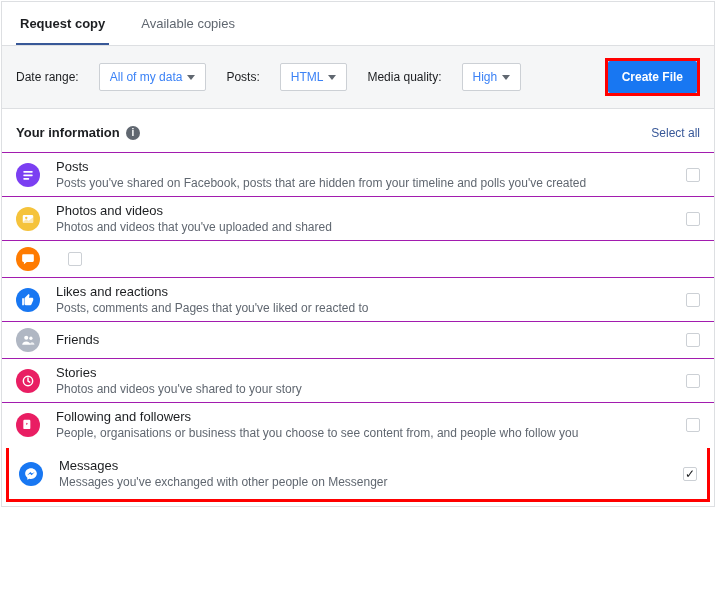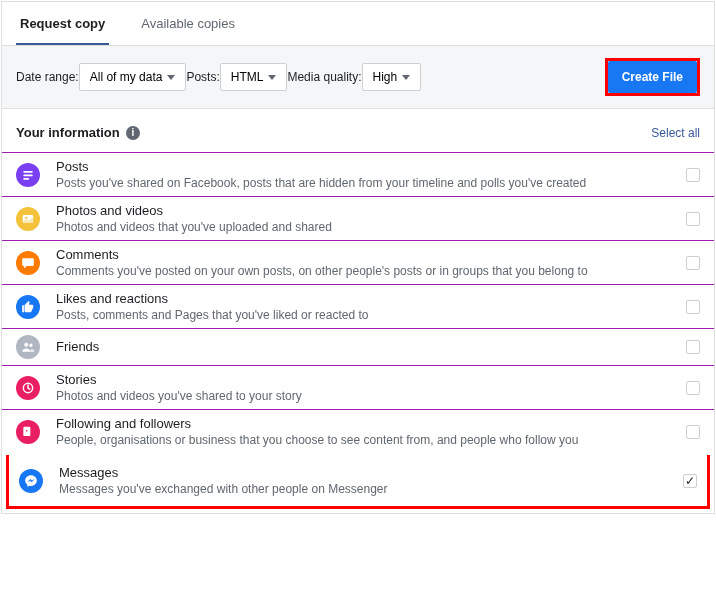--- a/index.html
+++ b/index.html
@@ -34,34 +34,34 @@
     }
     .tab:not(.active) {
       color: #606770;
       font-weight: 400;
     }
     .controls-bar {
       background: #f5f6f7;
       padding: 12px 14px;
       display: flex;
       align-items: center;
-      gap: 0;
+      gap: 20px;
       border-bottom: 1px solid #dddfe2;
     }
     .controls-bar .label {
       font-size: 12px;
       color: #1c1e21;
     }
     .dropdown {
       background: #fff;
       border: 1px solid #ccd0d5;
       border-radius: 2px;
       padding: 6px 10px;
       font-size: 12px;
-      color: #000000;
+      color: #3b82f6;
       cursor: pointer;
       display: inline-flex;
       align-items: center;
       gap: 5px;
     }
     .caret {
       width: 0;
       height: 0;
       border-left: 4px solid transparent;
       border-right: 4px solid transparent;
@@ -223,24 +223,20 @@
       <div class="item-desc">Photos and videos that you've uploaded and shared</div>
     </div>
     <div class="checkbox"></div>
   </div>
       <div class="item">
     <div class="item-icon" style="background:#ff7b00">
           <svg viewBox="0 0 24 24" fill="#fff">
             <path d="M4 4h16a2 2 0 012 2v9a2 2 0 01-2 2H10l-5 4v-4H4a2 2 0 01-2-2V6a2 2 0 012-2z"></path>
           </svg>
         </div>
-    <div class="item-body">
-      <div class="item-title">Comments</div>
-      <div class="item-desc">Comments you've posted on your own posts, on other people's posts or in groups that you belong to</div>
-    </div>
     <div class="checkbox"></div>
   </div>
       <div class="item">
     <div class="item-icon" style="background:#1877f2">
           <svg viewBox="0 0 24 24" fill="#fff">
             <path d="M2 21h3V9H2v12zm19-11c0-1.1-.9-2-2-2h-5.3l.8-3.8v-.4c0-.4-.2-.8-.4-1.1L13 1.5 6.6 8c-.4.4-.6.9-.6 1.4V19c0 1.1.9 2 2 2h8c.8 0 1.5-.5 1.8-1.2l3-7c.1-.3.2-.5.2-.8v-2z"></path>
           </svg>
         </div>
     <div class="item-body">
       <div class="item-title">Likes and reactions</div>

